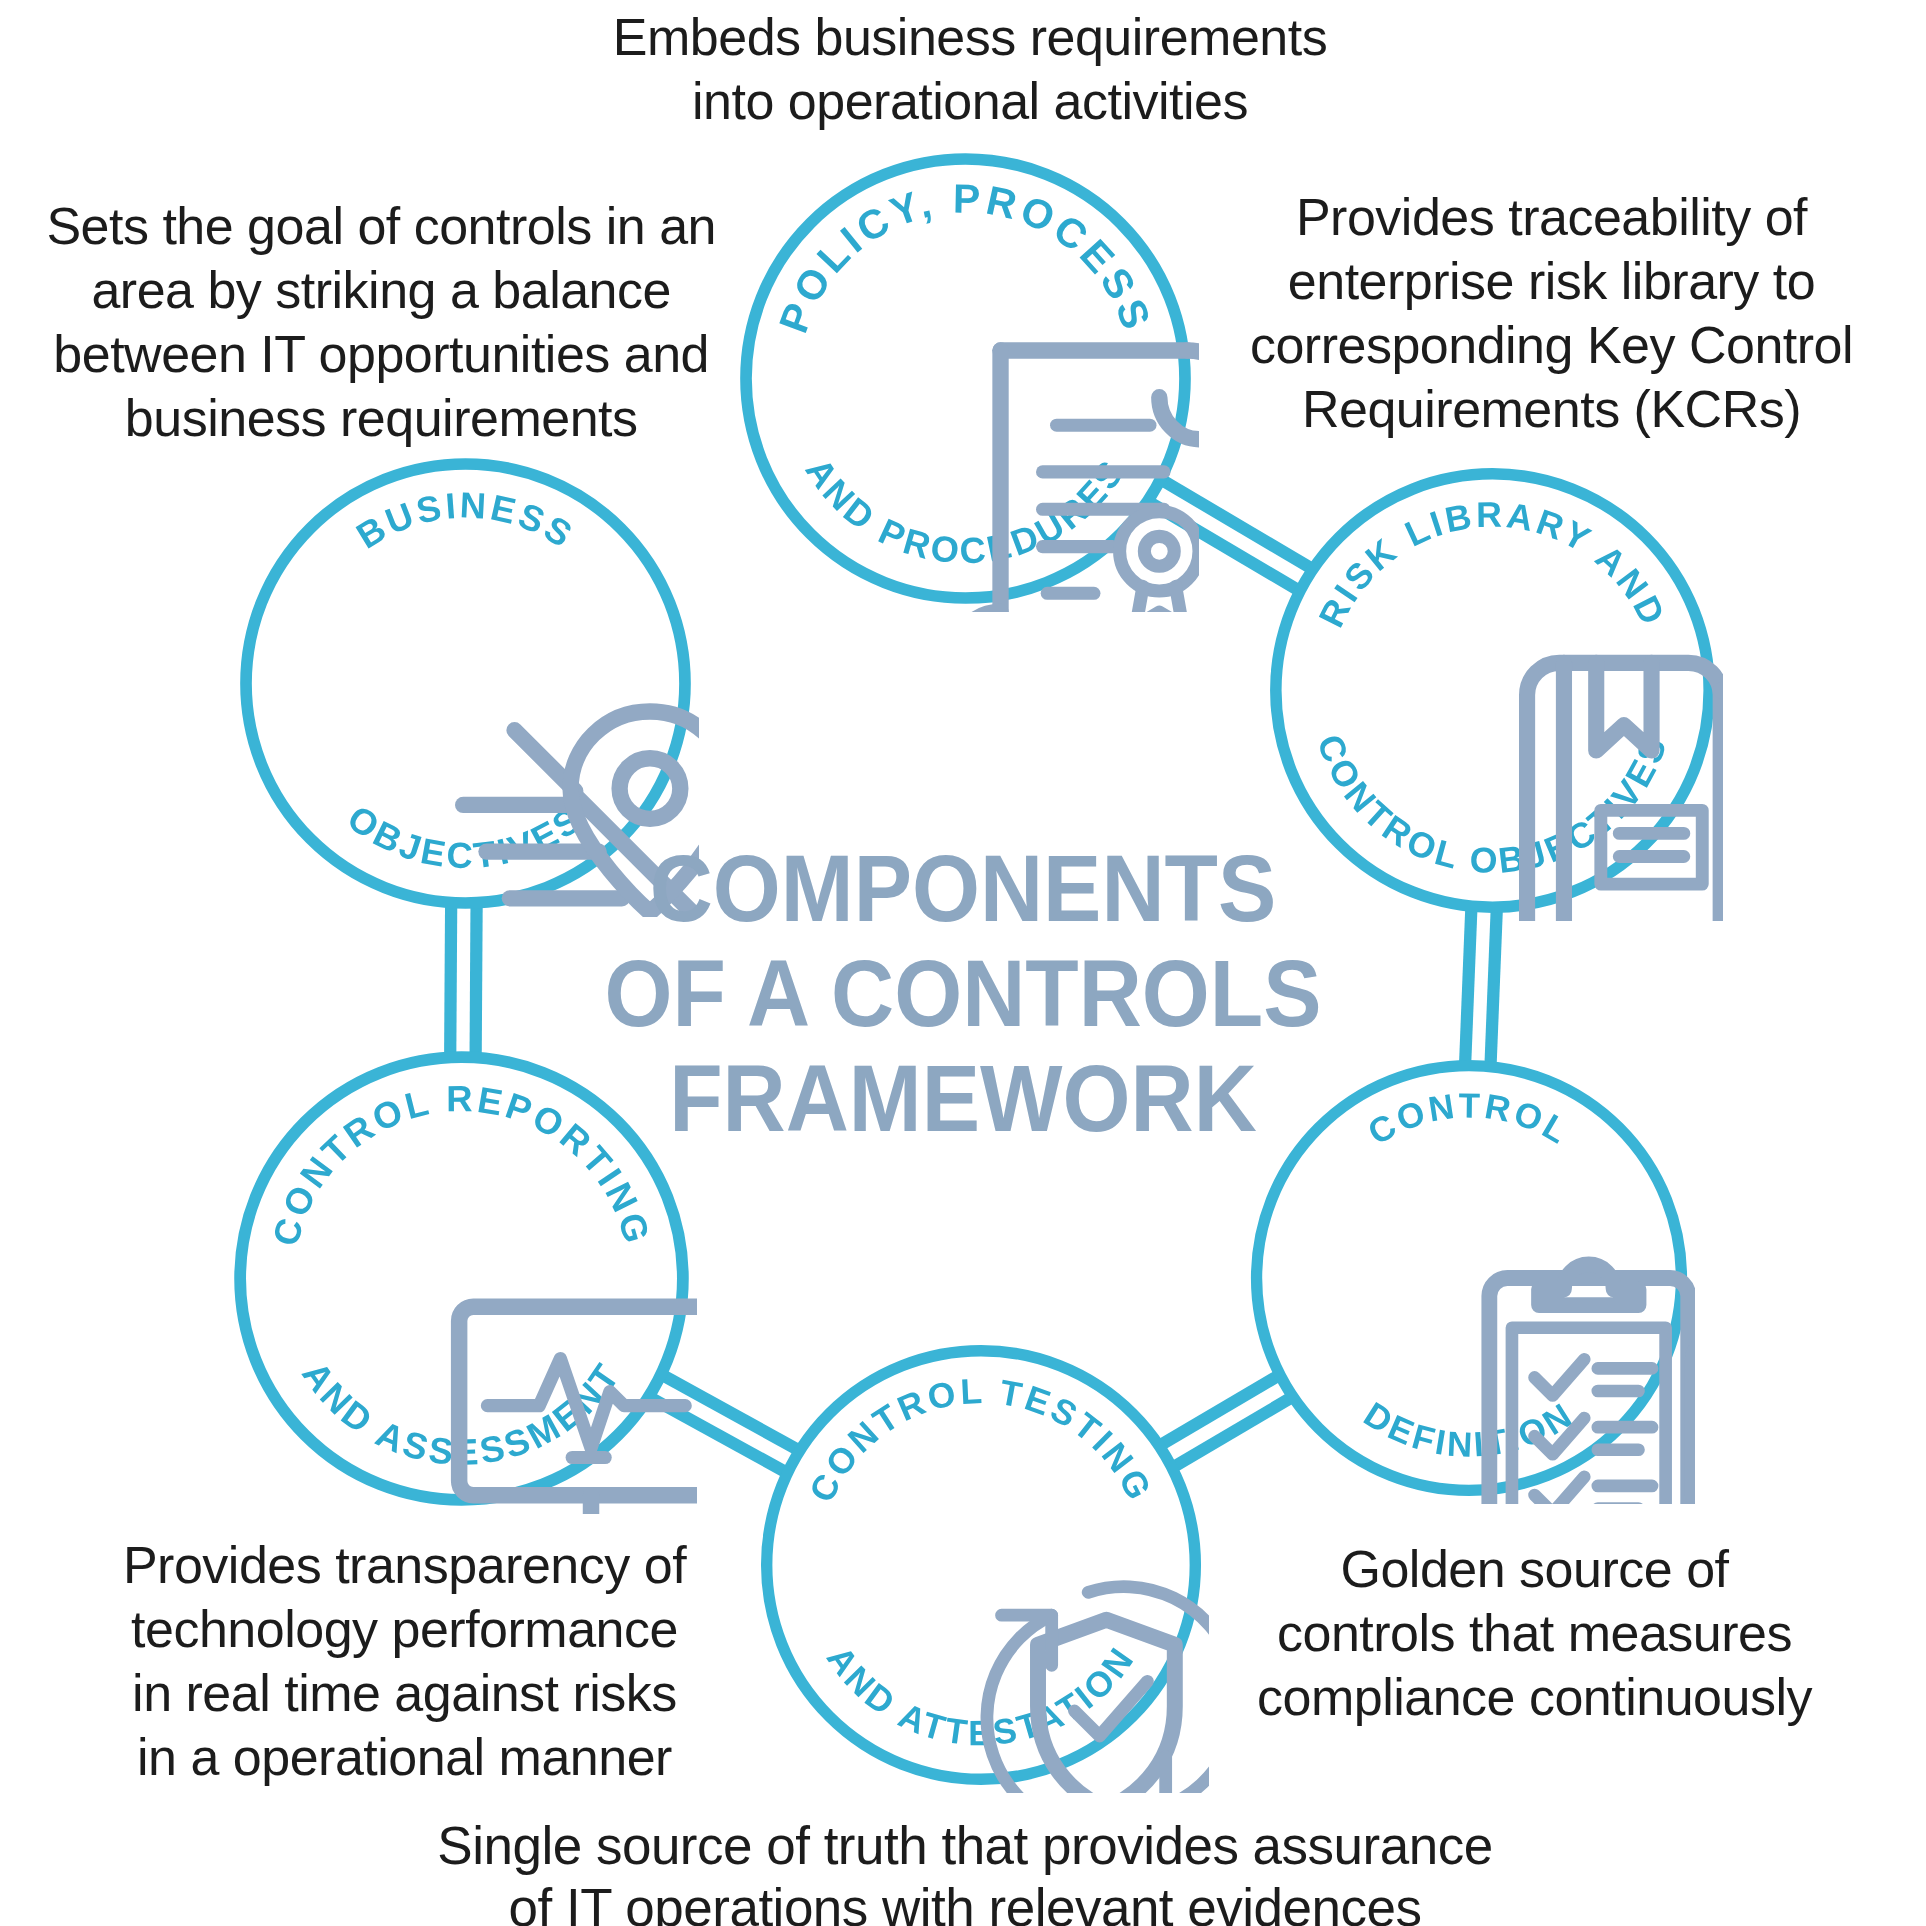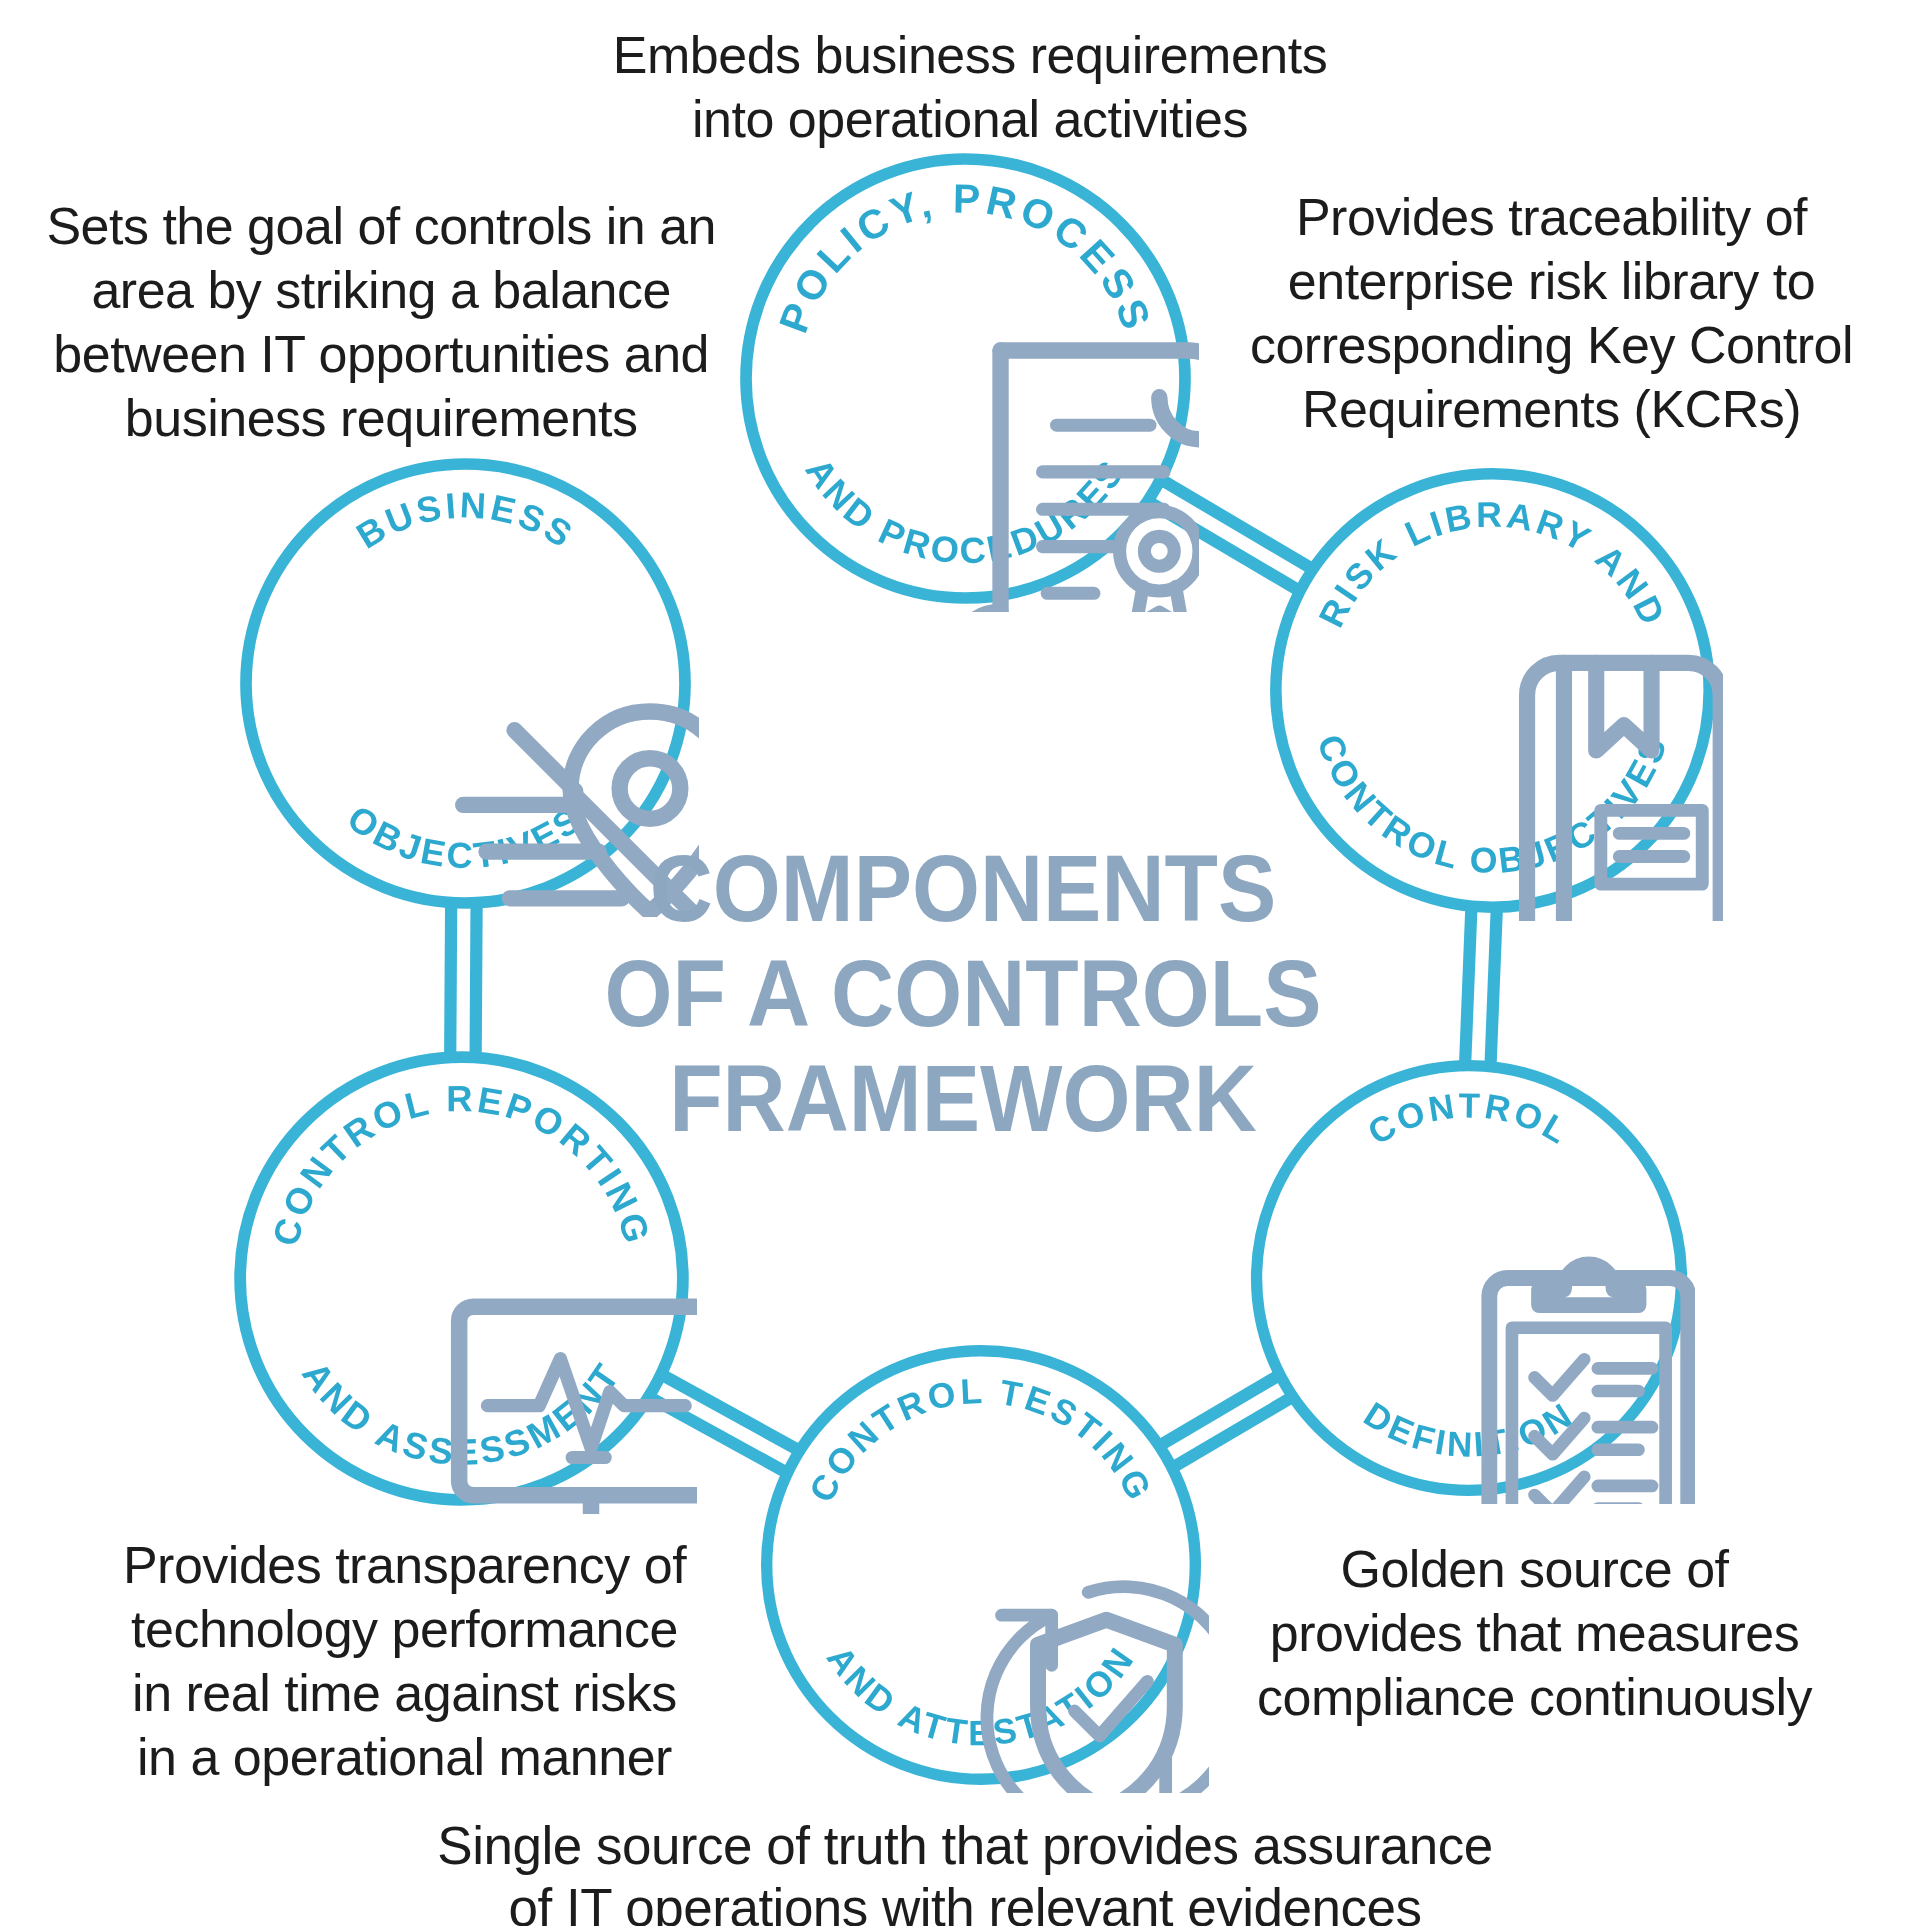--- a/index.html
+++ b/index.html
@@ -39,21 +39,21 @@
     transform:scaleX(0.93);
   }
   .note{
     position:absolute;
     color:var(--note-text,#1c1c1c);
     font-size:52px;line-height:64px;
     letter-spacing:-0.5px;
     text-align:center;
     white-space:pre-line;
   }
-  .note-top{left:499px;top:23px;width:942px;text-align:center;}
+  .note-top{left:499px;top:5px;width:942px;text-align:center;}
   .note-top-left{left:4.7px;top:194px;width:753px;}
   .note-top-right{left:1175px;top:185px;width:753px;}
   .note-bottom-left{left:28px;top:1533px;width:753px;}
   .note-bottom-right{left:1158px;top:1537px;width:753px;}
   .note-bottom{left:306px;top:1815px;width:1318px;font-size:53px;line-height:62px;}
 </style>
 </head>
 <body>
 
 <div class="canvas">
@@ -230,19 +230,19 @@
 business requirements</div>
   <div class="note note-top-right">Provides traceability of
 enterprise risk library to
 corresponding Key Control
 Requirements (KCRs)</div>
   <div class="note note-bottom-left">Provides transparency of
 technology performance
 in real time against risks
 in a operational manner</div>
   <div class="note note-bottom-right">Golden source of
-provides that measures
+controls that measures
 compliance continuously</div>
   <div class="note note-bottom">Single source of truth that provides assurance
 of IT operations with relevant evidences</div>
 
 </div>
 
 
 </body></html>

